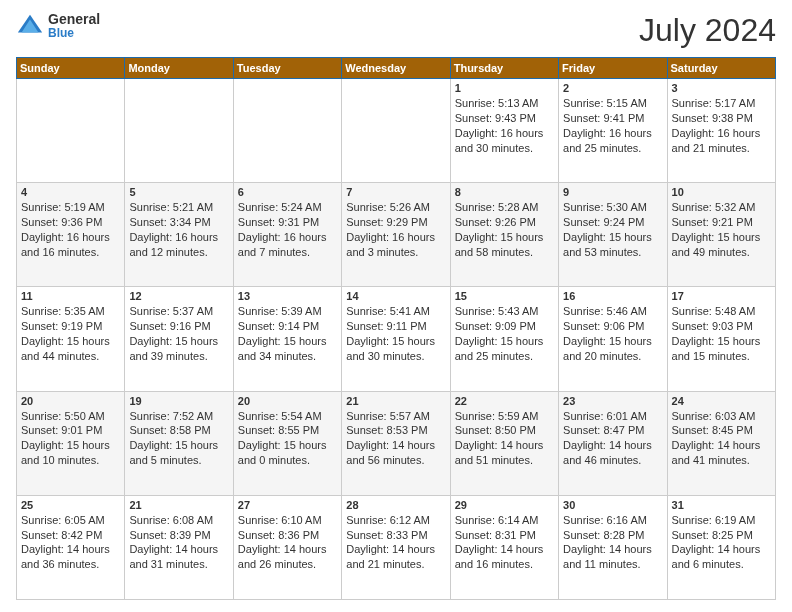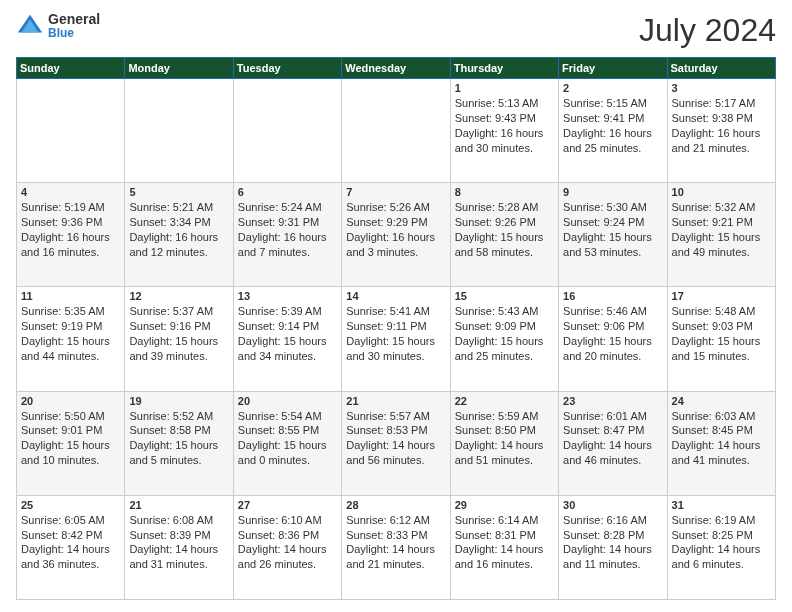--- a/index.html
+++ b/index.html
@@ -60,21 +60,21 @@
       color: #555;
     }
     .calendar {
       flex: 1;
       border: 1px solid #ccc;
       border-collapse: collapse;
       width: 100%;
       table-layout: fixed;
     }
     .calendar th {
-      background: #14532d;
+      background: #a16207;
       color: #fff;
       font-size: 11px;
       padding: 4px 3px;
       text-align: left;
       border: 1px solid #1e6aaa;
     }
     .calendar td {
       border: 1px solid #ccc;
       vertical-align: top;
       padding: 3px 4px;
@@ -274,21 +274,21 @@
         <tr>
           <td>
             <span class="day-number">20</span>
             <div class="day-info">Sunrise: 5:50 AM
 Sunset: 9:01 PM
 Daylight: 15 hours
 and 10 minutes.</div>
           </td>
           <td>
             <span class="day-number">19</span>
-            <div class="day-info">Sunrise: 5:52 AM
+            <div class="day-info">Sunrise: 7:52 AM
 Sunset: 8:58 PM
 Daylight: 15 hours
 and 5 minutes.</div>
           </td>
           <td>
             <span class="day-number">20</span>
             <div class="day-info">Sunrise: 5:54 AM
 Sunset: 8:55 PM
 Daylight: 15 hours
 and 0 minutes.</div>

